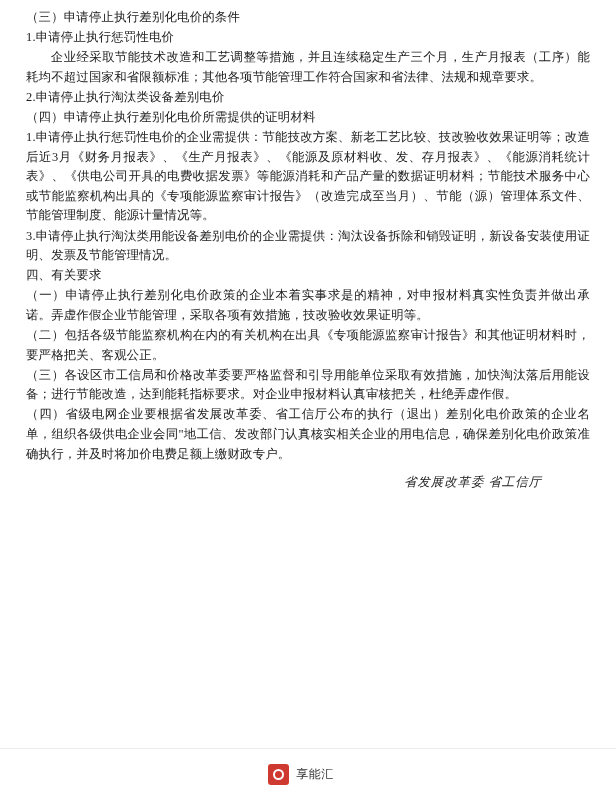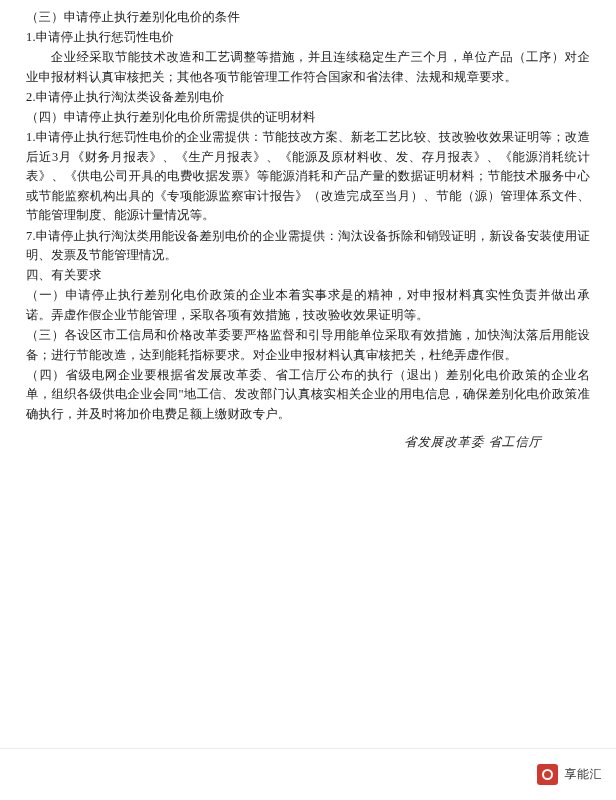--- a/index.html
+++ b/index.html
@@ -51,21 +51,21 @@
   .footer-strip {
     position: absolute;
     left: 0;
     bottom: 0;
     width: 616px;
     height: 52px;
     background: #ffffff;
     border-top: 1px solid #ececec;
     display: flex;
     align-items: center;
-    justify-content: flex-end;
+    justify-content: center;
     padding-right: 14px;
     box-sizing: border-box;
   }
   .account-chip {
     display: flex;
     align-items: center;
     gap: 7px;
   }
   .account-logo {
     width: 21px;
@@ -94,27 +94,28 @@
   }
 </style>
 </head>
 <body>
 
 <div class="page">
 
   <div class="doc-body">
     <p class="para flush">（三）申请停止执行差别化电价的条件</p>
     <p class="para flush">1.申请停止执行惩罚性电价</p>
-    <p class="para">企业经采取节能技术改造和工艺调整等措施，并且连续稳定生产三个月，单位产品（工序）对企业申报材料认真审核把关；其他各项节能管理工作符合国家和省法律、法规和规章要求。</p>
+    <p class="para">企业经采取节能技术改造和工艺调整等措施，并且连续稳定生产三个月，生产月报表（工序）能耗均不超过国家和省限额标准；其他各项节能管理工作符合国家和省法律、法规和规章要求。</p>
     <p class="para flush">2.申请停止执行淘汰类设备差别电价</p>
     <p class="para flush">（四）申请停止执行差别化电价所需提供的证明材料</p>
     <p class="para flush">1.申请停止执行惩罚性电价的企业需提供：节能技改方案、新老工艺比较、技改验收效果证明等；改造后近3月《财务月报表》、《生产月报表》、《能源及原材料收、发、存月报表》、《能源消耗统计表》、《供电公司开具的电费收据发票》等能源消耗和产品产量的数据证明材料；节能技术服务中心或节能监察机构出具的《专项能源监察审计报告》（改造完成至当月）、节能（源）管理体系文件、节能管理制度、能源计量情况等。</p>
-    <p class="para flush">7.申请停止执行淘汰类用能设备差别电价的企业需提供：淘汰设备拆除和销毁证明，新设备安装使用证明、发票及节能管理情况。</p>
+    <p class="para flush">3.申请停止执行淘汰类用能设备差别电价的企业需提供：淘汰设备拆除和销毁证明，新设备安装使用证明、发票及节能管理情况。</p>
     <p class="para flush">四、有关要求</p>
     <p class="para flush">（一）申请停止执行差别化电价政策的企业本着实事求是的精神，对申报材料真实性负责并做出承诺。弄虚作假企业节能管理，采取各项有效措施，技改验收效果证明等。</p>
+    <p class="para flush">（二）包括各级节能监察机构在内的有关机构在出具《专项能源监察审计报告》和其他证明材料时，要严格把关、客观公正。</p>
     <p class="para flush">（三）各设区市工信局和价格改革委要严格监督和引导用能单位采取有效措施，加快淘汰落后用能设备；进行节能改造，达到能耗指标要求。对企业申报材料认真审核把关，杜绝弄虚作假。</p>
     <p class="para flush">（四）省级电网企业要根据省发展改革委、省工信厅公布的执行（退出）差别化电价政策的企业名单，组织各级供电企业会同"地工信、发改部门认真核实相关企业的用电信息，确保差别化电价政策准确执行，并及时将加价电费足额上缴财政专户。</p>
   </div>
 
   <div class="sig-block">省发展改革委  省工信厅</div>
 
   <div class="spacer-bottom"></div>
 
 </div>
 

